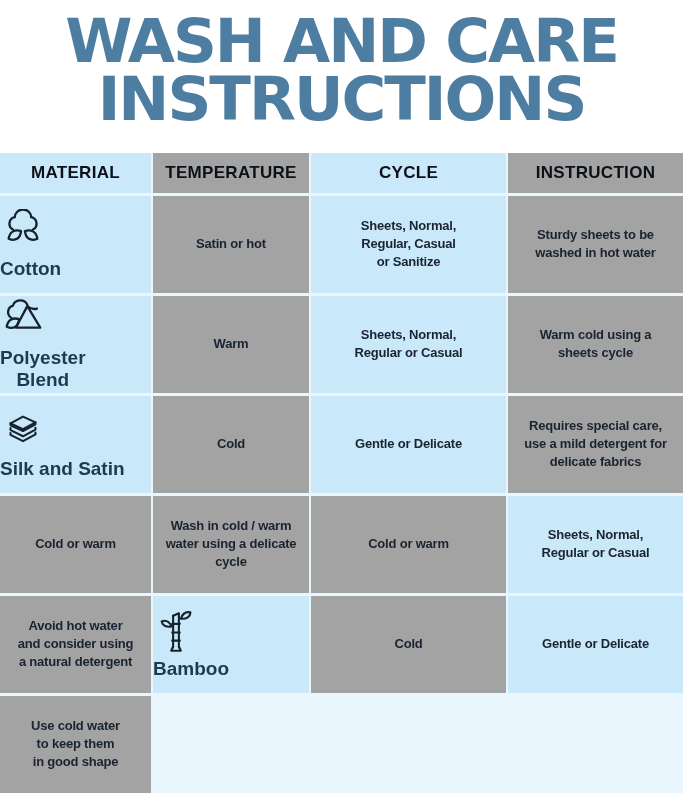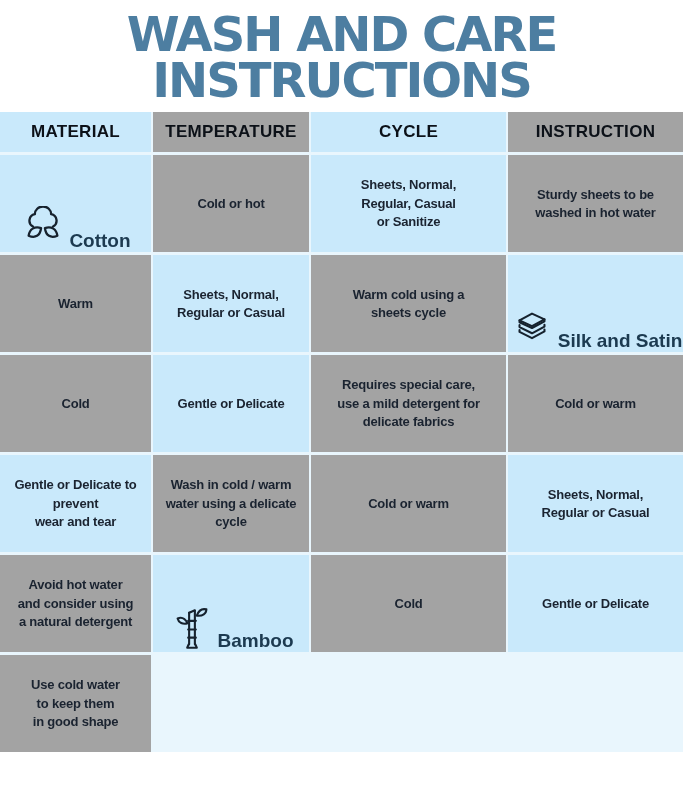--- a/index.html
+++ b/index.html
@@ -6,27 +6,27 @@
   .page {
     width: 683px; height: 800px; overflow: hidden; background: #ffffff;
     font-family: "Liberation Sans", sans-serif;
   }
   .title {
     margin: 0; padding-top: 12px;
     text-align: center;
     color: #4d7ea1;
     font-family: "DejaVu Sans", sans-serif;
     font-weight: bold;
-    font-size: 48px;
+    font-size: 61px;
     line-height: 0.95;
     letter-spacing: -2px;
     white-space: pre-line;
   }
   .table {
-    margin-top: 9px;
+    margin-top: 25px;
     display: grid;
     grid-template-columns: 151px 156px 195px 175px;
     grid-template-rows: 40px repeat(6, 97px);
     gap: 3px 2px;
     background: #e9f6fd;
     width: 683px;
   }
   .light { background: #c9e9fb; }
   .med   { background: #a3a3a3; }
   .head {
@@ -36,21 +36,21 @@
   .body-cell {
     display: flex; align-items: center; justify-content: center;
     text-align: center;
     font-size: 13px; font-weight: 600; color: #1a2330;
     letter-spacing: -0.2px;
     line-height: 1.4;
     white-space: pre-line;
     padding: 0 3px;
   }
   .mat-cell {
-    display: flex; flex-direction: row; align-items: flex-end; justify-content: center;
+    display: flex; flex-direction: column; align-items: flex-start; justify-content: center;
     gap: 3px;
   }
   .mat-label {
     font-weight: bold; font-size: 19px; color: #1c3a50;
     text-align: center; line-height: 1.15; white-space: pre-line;
   }
   .icon { display: block; height: 46px; }
   .icon svg { display: block; }
 </style>
 </head>
@@ -71,27 +71,39 @@
     <div class="mat-cell light">
       <span class="icon">
         <svg width="46" height="46" viewBox="0 0 48 48" fill="none" stroke="#16222e" stroke-width="2.4" stroke-linecap="round" stroke-linejoin="round">
           <path d="M13.5 21.5 A7 7 0 0 1 15.5 8.5 A8.5 8 0 0 1 32.5 8.5 A7 7 0 0 1 34.5 21.5"></path>
           <path d="M22 23 C15 21 10 24 9 31 C16 34 21 31 22 23 Z"></path>
           <path d="M26 23 C33 21 38 24 39 31 C32 34 27 31 26 23 Z"></path>
         </svg>
       </span>
       <span class="mat-label">Cotton</span>
     </div>
-    <div class="body-cell med">Cold or hot</div>
+    <div class="body-cell med">Satin or hot</div>
     <div class="body-cell light">Sheets, Normal,
 Regular, Casual
 or Sanitize</div>
     <div class="body-cell med">Sturdy sheets to be
 washed in hot water</div>
 
+    <div class="mat-cell light">
+      <span class="icon">
+        <svg width="46" height="46" viewBox="0 0 48 48" fill="none" stroke="#16222e" stroke-width="2.4" stroke-linecap="round" stroke-linejoin="round">
+          <path d="M11.5 20.5 A7 7 0 0 1 13.5 8 A8 7.5 0 0 1 28.5 7"></path>
+          <path d="M28.5 8.5 L42 31 L16.5 31 Z"></path>
+          <path d="M28.5 8.5 C32 11.5 35.5 12 38.5 11"></path>
+          <path d="M20 22 C13 20 8 23 7 30 C14 33 19 30 20 22 Z"></path>
+        </svg>
+      </span>
+      <span class="mat-label">Polyester
+Blend</span>
+    </div>
     <div class="body-cell med">Warm</div>
     <div class="body-cell light">Sheets, Normal,
 Regular or Casual</div>
     <div class="body-cell med">Warm cold using a
 sheets cycle</div>
 
     <div class="mat-cell light">
       <span class="icon">
         <svg width="46" height="46" viewBox="0 0 48 48" fill="none" stroke="#16222e" stroke-width="2.2" stroke-linecap="round" stroke-linejoin="round">
           <path d="M11 15 L24 8 L37 14 L24 21 Z"></path>
@@ -102,22 +114,20 @@
       </span>
       <span class="mat-label">Silk and Satin</span>
     </div>
     <div class="body-cell med">Cold</div>
     <div class="body-cell light">Gentle or Delicate</div>
     <div class="body-cell med">Requires special care,
 use a mild detergent for
 delicate fabrics</div>
 
     <div class="body-cell med">Cold or warm</div>
-    <div class="body-cell light">Gentle or Delicate to prevent
-wear and tear</div>
     <div class="body-cell med">Wash in cold / warm
 water using a delicate
 cycle</div>
 
     <div class="body-cell med">Cold or warm</div>
     <div class="body-cell light">Sheets, Normal,
 Regular or Casual</div>
     <div class="body-cell med">Avoid hot water
 and consider using
 a natural detergent</div>

